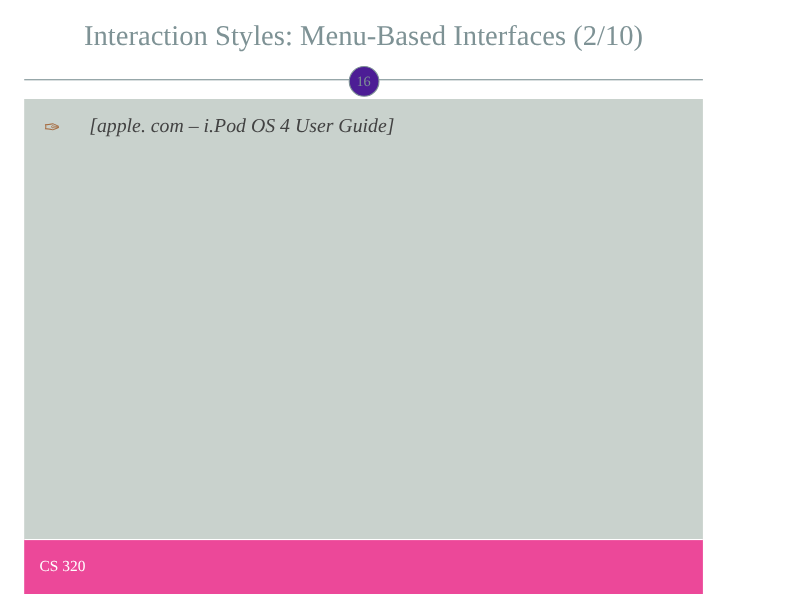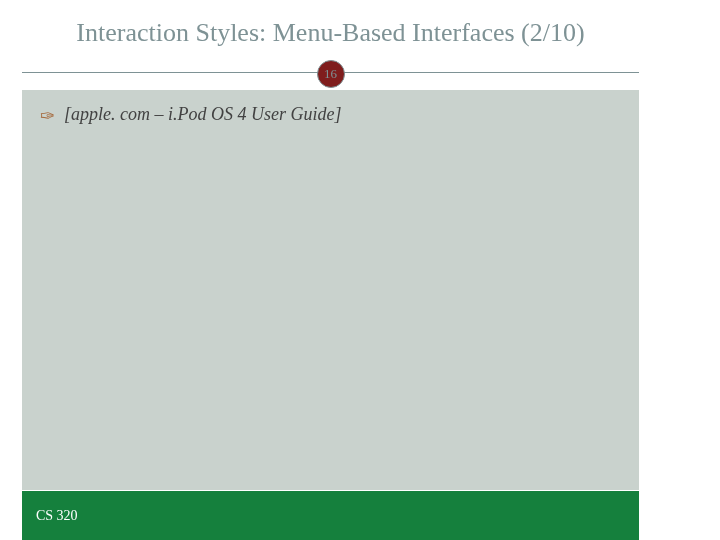--- a/index.html
+++ b/index.html
@@ -37,21 +37,21 @@
   }
   .page-badge {
     position: absolute;
     top: 60px;
     left: 50%;
     transform: translateX(-50%);
     width: 26px;
     height: 26px;
     border-radius: 50%;
     border: 1px solid #7e9295;
-    background: #7f1d1d;
+    background: #4c1d95;
     display: flex;
     align-items: center;
     justify-content: center;
     font-size: 13px;
     color: #7e9295;
   }
   .content {
     position: absolute;
     top: 90px;
     left: 22px;
@@ -74,29 +74,29 @@
     top: 2px;
   }
   .bullet-label {
     color: #424242;
     font-size: 21px;
   }
   .bullet-detail {
     color: #424242;
     font-style: italic;
     font-size: 18px;
-    margin-left: 3px;
+    margin-left: 20px;
   }
   .footer {
     position: absolute;
     left: 22px;
     right: 22px;
     bottom: 0;
     height: 50px;
-    background: #15803d;
+    background: #ec4899;
     border-top: 1px solid #ffffff;
     color: #ffffff;
     font-size: 14px;
     display: flex;
     align-items: center;
     justify-content: space-between;
     padding: 0 14px;
     box-sizing: border-box;
   }
   .footer .left, .footer .right {

